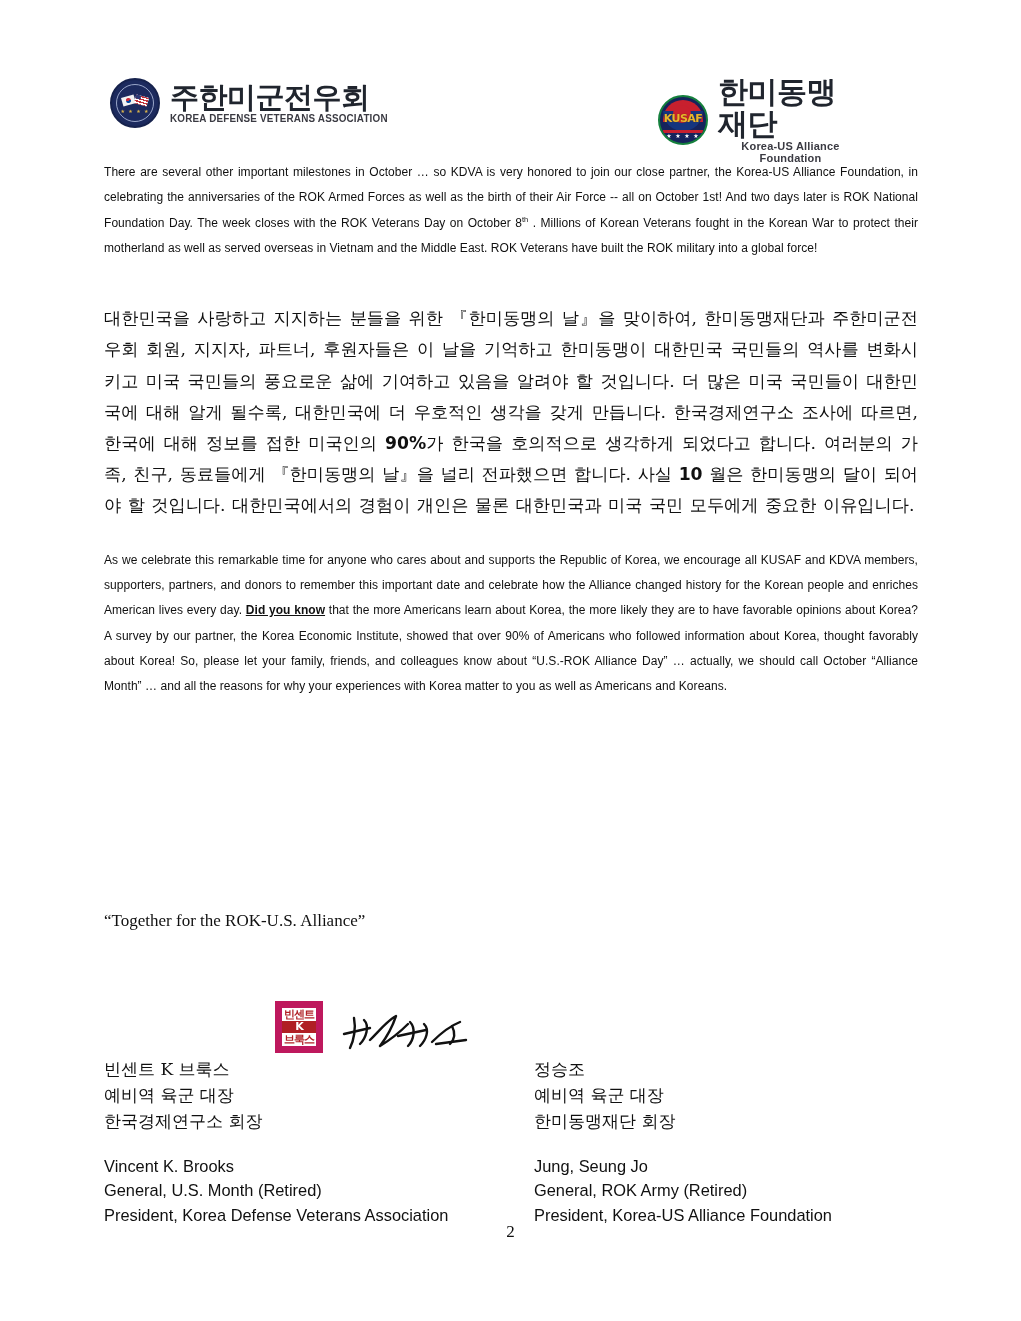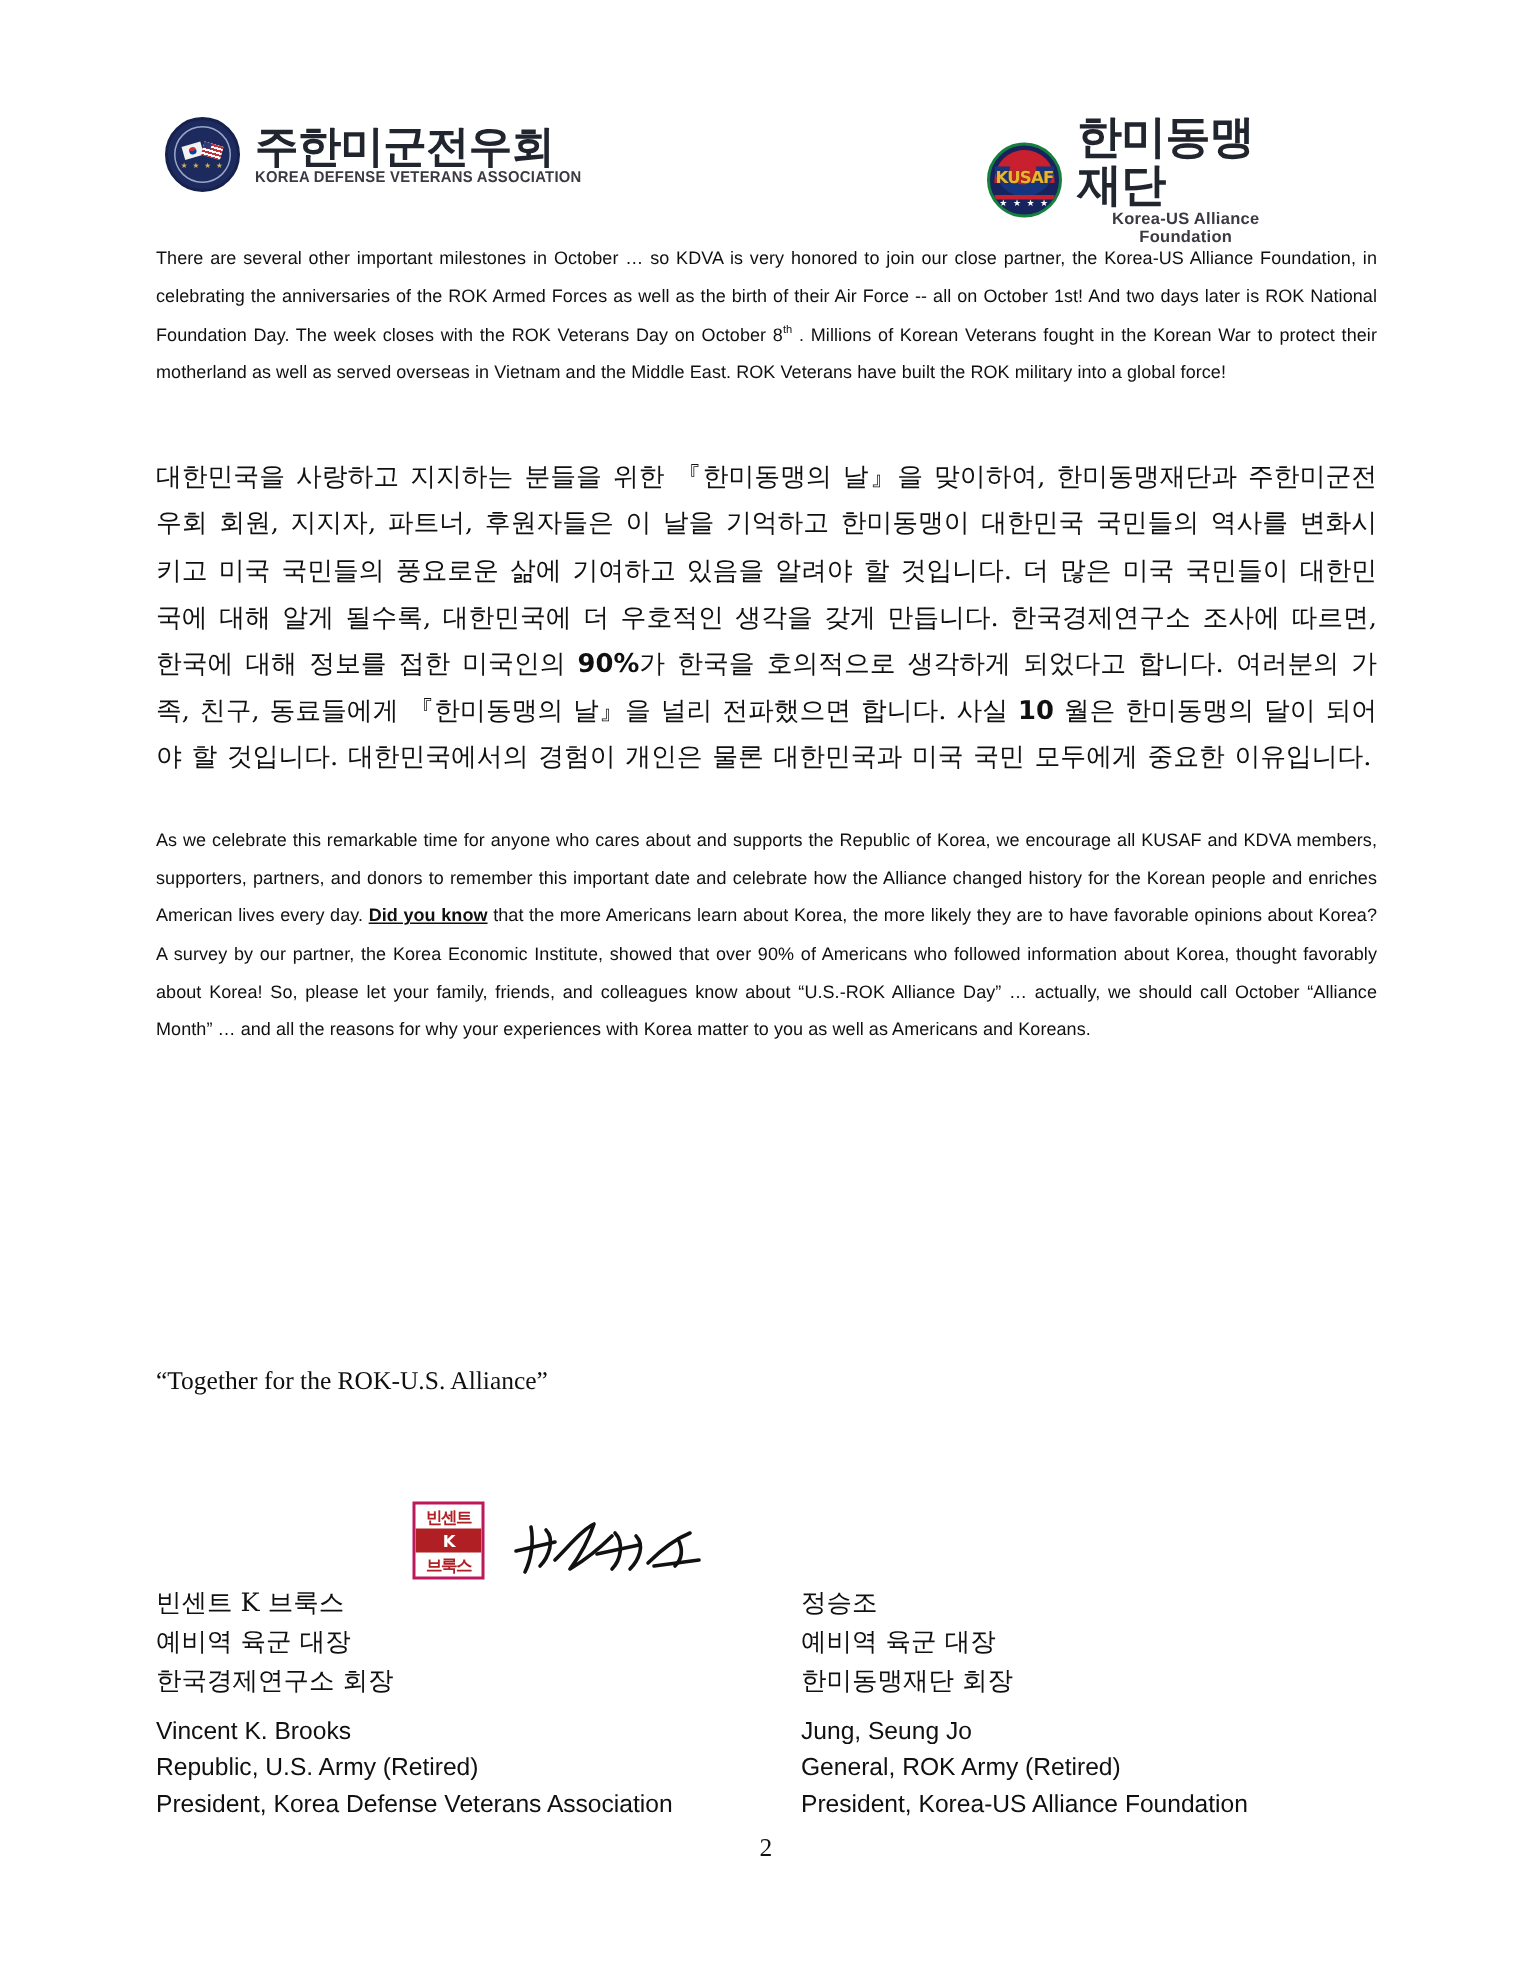--- a/index.html
+++ b/index.html
@@ -226,21 +226,21 @@
   }
 
   
   .stamp {
     position: absolute;
     left: 275px;
     top: 1001px;
     width: 48px;
     height: 52px;
     background: #ffffff;
-    border: 2px solid #be185d;
+    border: 7px solid #be185d;
     box-sizing: border-box;
     display: grid;
     grid-template-rows: 1fr 1fr 1fr;
     overflow: hidden;
   }
   .stamp .srow {
     display: flex;
     align-items: center;
     justify-content: center;
     font-family: "DejaVu Sans", sans-serif;
@@ -275,21 +275,21 @@
     font-family: "DejaVu Serif", "Liberation Serif", serif;
     font-size: 17px;
     line-height: 26.2px;
     white-space: nowrap;
   }
   .sig-en {
     font-family: "Liberation Sans", sans-serif;
     font-size: 16.4px;
     line-height: 24.6px;
     white-space: nowrap;
-    margin-top: 7px;
+    margin-top: 19px;
   }
 
   .page-number {
     position: absolute;
     left: 0; right: 0;
     top: 1222px;
     text-align: center;
     font-family: "Liberation Serif", serif;
     font-size: 17px;
     color: #101010;
@@ -369,21 +369,21 @@
       <path d="M96 34 L126 30"></path>
       <path d="M112 16 C116 24, 114 30, 110 34"></path>
     </g>
   </svg>
 
   <div class="sig-block sig-left">
     <div class="sig-ko">빈센트 K 브룩스</div>
     <div class="sig-ko">예비역 육군 대장</div>
     <div class="sig-ko">한국경제연구소 회장</div>
     <div class="sig-en">Vincent K. Brooks</div>
-    <div class="sig-en" style="margin-top:0">Republic, U.S. Army (Retired)</div>
+    <div class="sig-en" style="margin-top:0">General, U.S. Month (Retired)</div>
     <div class="sig-en" style="margin-top:0">President, Korea Defense Veterans Association</div>
   </div>
 
   <div class="sig-block sig-right">
     <div class="sig-ko">정승조</div>
     <div class="sig-ko">예비역 육군 대장</div>
     <div class="sig-ko">한미동맹재단 회장</div>
     <div class="sig-en">Jung, Seung Jo</div>
     <div class="sig-en" style="margin-top:0">General, ROK Army (Retired)</div>
     <div class="sig-en" style="margin-top:0">President, Korea-US Alliance Foundation</div>

